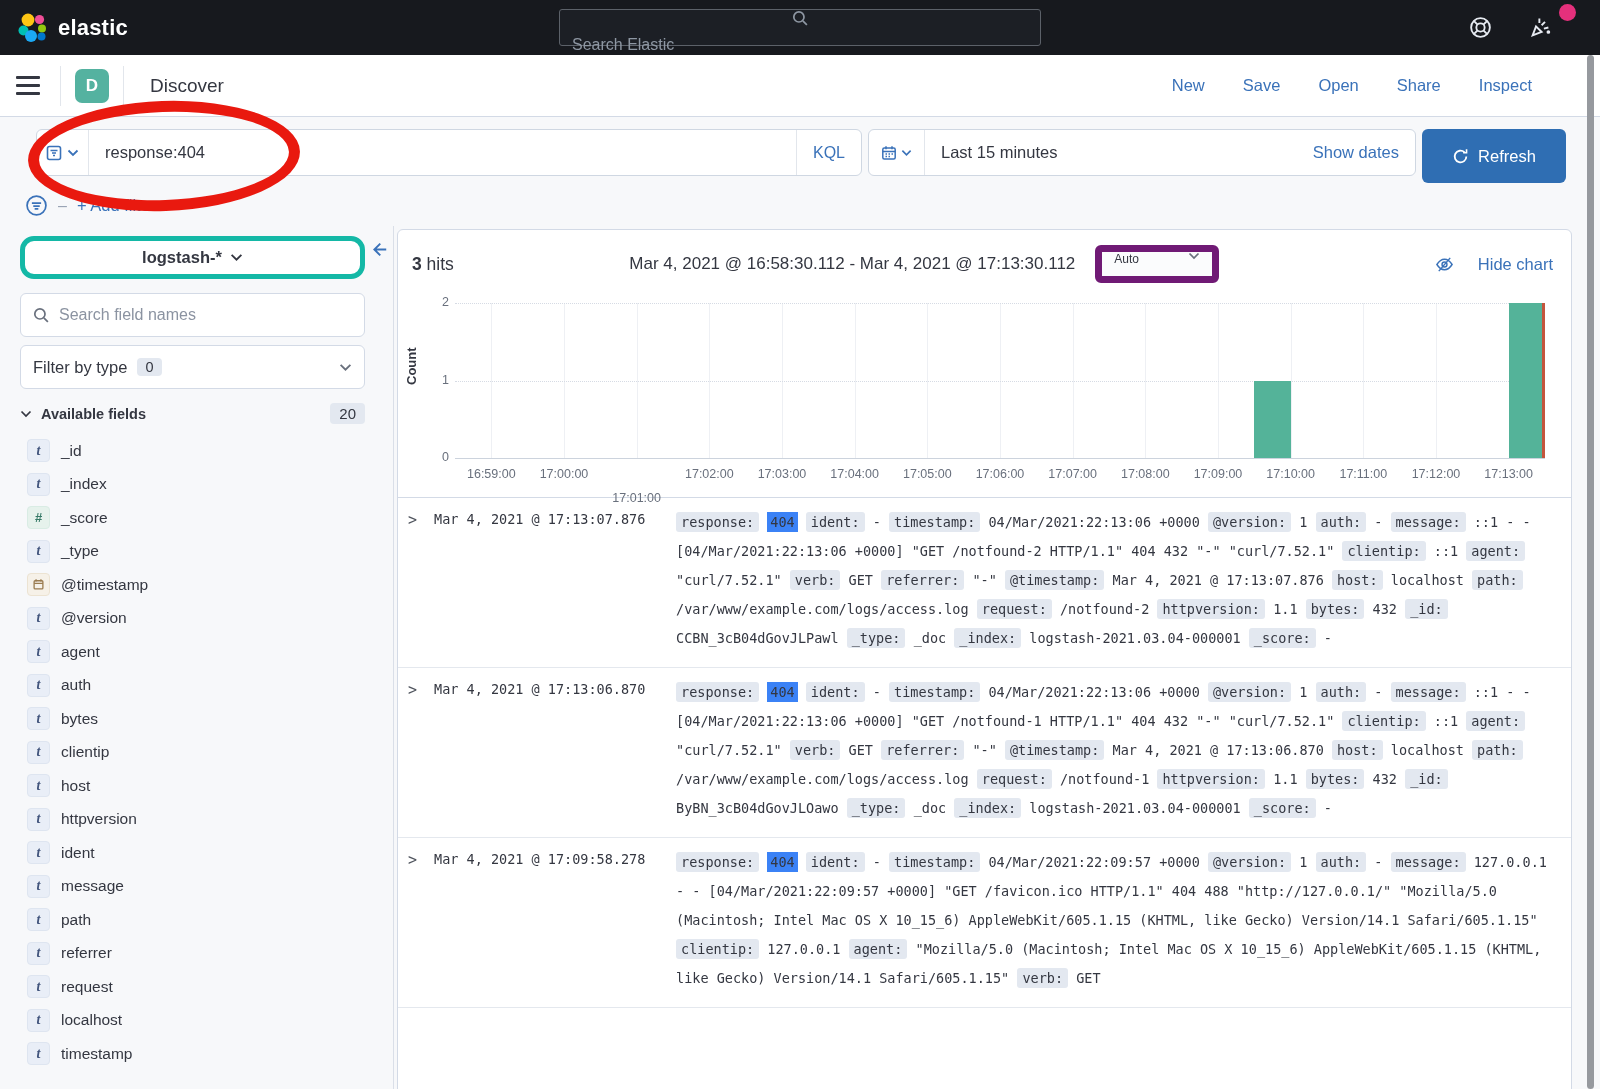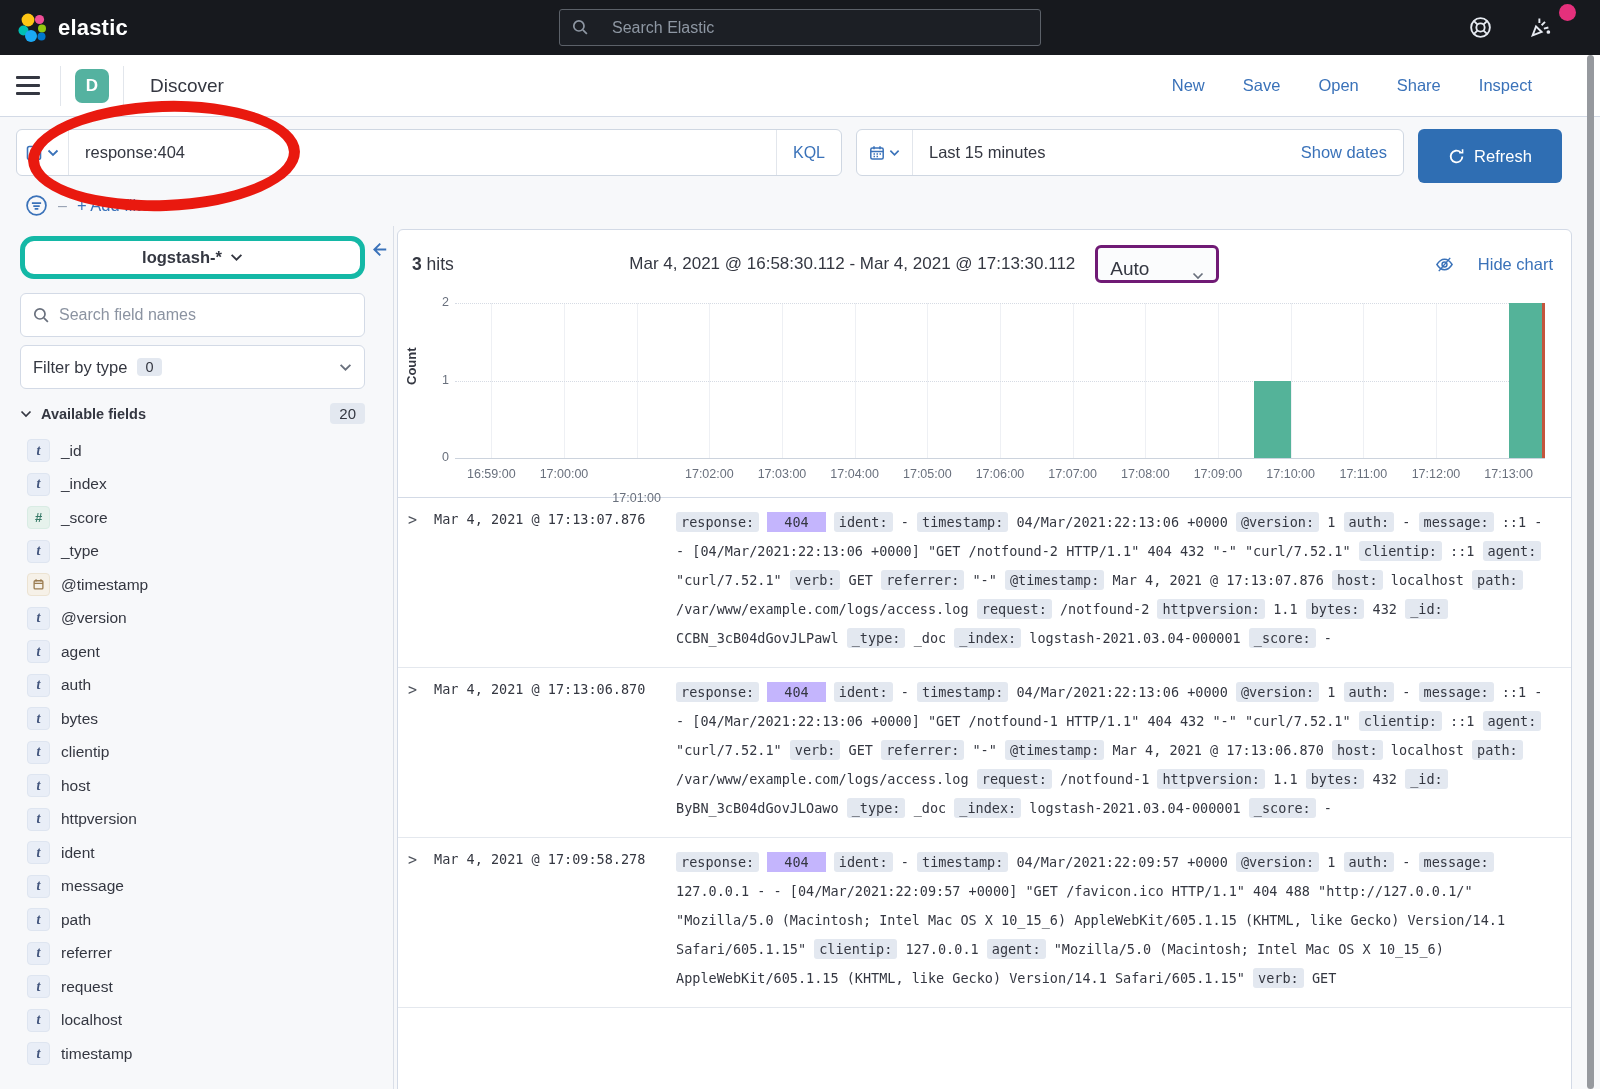--- a/index.html
+++ b/index.html
@@ -6,38 +6,38 @@
   html,body { background:#e8eaed; }
   .page {
     position:relative; width:1600px; height:1089px; overflow:hidden;
     background:#f7f8fa; font-family:"Liberation Sans", sans-serif; color:#343741;
   }
   
   .topbar { position:relative; height:55px; background:#17191e; display:flex; align-items:center; padding:0 18px; }
   .brand { display:flex; align-items:center; gap:10px; }
   .brand-name { color:#fff; font-size:22px; font-weight:600; letter-spacing:.2px; }
   .global-search { position:absolute; left:50%; transform:translateX(-50%); width:482px; height:37px;
-    border:1px solid #5c6169; border-radius:3px; background:#1c1f25; display:flex; align-items:center; padding:0 12px; gap:23px; }
+    border:1px solid #5c6169; border-radius:3px; background:#1c1f25; display:flex; align-items:center; padding:0 12px; gap:9px;flex-direction:column; }
   .global-search input { background:transparent; border:none; outline:none; color:#aeb4bf; font-size:16px; width:100%; font-family:"Liberation Sans",sans-serif; }
   .global-search input::placeholder { color:#8e97a3; }
   .topbar-right { margin-left:auto; display:flex; align-items:center; gap:34px; padding-right:28px; }
   .notif-dot { position:absolute; top:4px; right:24px; width:17px; height:17px; border-radius:50%; background:#e5307c; }
   
   .navbar { height:62px; background:#fff; border-bottom:1px solid #d3dae6; display:flex; align-items:center; padding:0 16px; }
   .hamburger { width:30px; display:flex; flex-direction:column; gap:5px; padding:4px 0; cursor:pointer; }
   .hamburger span { display:block; height:3px; background:#343741; border-radius:1px; width:24px; }
   .nav-sep { width:1px; height:40px; background:#e2e6ec; margin:0 14px; }
   .app-badge { width:34px; height:34px; border-radius:7px; background:#54b2a0; color:#fff; font-weight:700; font-size:17px;
     display:flex; align-items:center; justify-content:center; }
   .app-title { font-size:19px; color:#343741; margin-left:12px; }
   .nav-actions { margin-left:auto; display:flex; gap:38px; padding-right:52px; }
   .nav-actions a { color:#3a72b9; font-size:16.5px; text-decoration:none; cursor:pointer; }
   
   .querysec { padding:12px 16px 0 16px; background:#f7f8fa; }
-  .qrow { display:flex; align-items:stretch; gap:14px; }
+  .qrow { display:flex; align-items:stretch; gap:6px;margin-left:20px; }
   .qinput-group { flex:1 1 auto; height:47px; background:#fff; border:1px solid #cfd7e2; border-radius:6px; display:flex; align-items:center; overflow:hidden; max-width:826px; }
   .qleft { width:52px; height:100%; display:flex; align-items:center; justify-content:center; gap:5px; border-right:1px solid #e2e6ec; cursor:pointer; }
   .qinput-group input { flex:1; border:none; outline:none; font-size:16.5px; color:#343741; padding:0 16px; font-family:"Liberation Sans",sans-serif; }
   .kql { padding:0 16px; border-left:1px solid #e2e6ec; height:100%; display:flex; align-items:center; color:#3a72b9; font-size:16px; cursor:pointer; }
   .dategroup { width:548px; height:47px; background:#fff; border:1px solid #cfd7e2; border-radius:6px; display:flex; align-items:center; overflow:hidden; }
   .dleft { width:56px; height:100%; display:flex; align-items:center; justify-content:center; gap:4px; border-right:1px solid #e2e6ec; cursor:pointer; }
   .dtext { padding:0 16px; font-size:16.5px; color:#343741; flex:1; }
   .showdates { padding:0 16px; color:#3a72b9; font-size:16.5px; cursor:pointer; white-space:nowrap; }
   .refresh-btn { width:144px; height:54px; background:#2f6eb3; border:none; border-radius:6px; color:#fff; font-size:16.5px;
     display:flex; align-items:center; justify-content:center; gap:9px; cursor:pointer; font-family:"Liberation Sans",sans-serif; }
@@ -71,22 +71,22 @@
   .ftok-d { background:#f6f1e8; border:1px solid #ece3d2; }
   .fname { font-size:15.5px; color:#343741; }
   
   .main { flex:1; padding:3px 28px 0 3px; }
   .panel { background:#fff; border:1px solid #d3dae6; border-radius:6px; height:900px; overflow:hidden; }
   .hits-row { display:flex; align-items:center; padding:15px 18px 6px 14px; }
   .hits { font-size:17.5px; white-space:nowrap; }
   .hits b { font-weight:700; }
   .range-group { margin:0 auto; display:flex; align-items:center; gap:20px; }
   .range-title { font-size:17px; color:#343741; }
-  .interval-select { width:124px; height:38px; border:3px solid #701a75; border-radius:6px; background:#fbfcfd;
-    display:flex; align-items:flex-end; padding:0 12px; font-size:19px; cursor:pointer; }
+  .interval-select { width:124px; height:38px; border:7px solid #701a75; border-radius:6px; background:#fbfcfd;
+    display:flex; align-items:flex-start; padding:0 12px; font-size:12px; cursor:pointer; }
   .interval-select .chev { margin-left:auto; }
   .hide-chart { display:flex; align-items:center; gap:24px; color:#3a72b9; font-size:16.5px; margin-left:40px; white-space:nowrap; cursor:pointer; }
   
   .chart-wrap { position:relative; padding:14px 26px 0 57px; }
   .ylab { position:absolute; left:6px; top:96px; transform:rotate(-90deg); transform-origin:left top;
     font-size:13px; font-weight:700; color:#343741; }
   .plot { position:relative; height:156px; border-bottom:1px solid #ccd3dd; }
   .grid-h { position:absolute; left:0; right:0; border-top:1px dotted #d6dbe4; }
   .grid-v { position:absolute; top:0; bottom:0; width:1px; background:#eef0f4; }
   .ytick { position:absolute; left:-26px; width:20px; text-align:right; font-size:12.5px; color:#69707d; }
@@ -98,21 +98,21 @@
   
   .doc-table { border-top:1px solid #d3dae6; }
   .thead { display:flex; align-items:center; padding:7px 16px 7px 10px; border-bottom:1px solid #d3dae6; }
   .th-time { width:268px; padding-left:26px; font-weight:700; font-size:14.5px; display:flex; align-items:center; gap:5px; cursor:pointer; }
   .th-source { font-weight:700; font-size:14.5px; }
   .drow { display:flex; padding:10px 16px 14px 10px; border-bottom:1px solid #e4e8ee; }
   .expander { width:26px; color:#50555e; font-size:15px; padding-top:3px; cursor:pointer; font-family:"DejaVu Sans Mono",monospace; }
   .dtime { width:242px; font-family:"DejaVu Sans Mono",monospace; font-size:13.5px; padding-top:3px; white-space:nowrap; }
   .dsource { flex:1; font-family:"DejaVu Sans Mono",monospace; font-size:13.5px; line-height:29px; word-break:break-word; }
   .fb { background:#e3e8f0; border-radius:3px; padding:2px 5px; white-space:nowrap; }
-  .hl { background:#c4b5fd; padding:2px 17px; }
+  .hl { background:#3b82f6; padding:2px 3px; }
   
   .annotation { position:absolute; left:28px; top:101px; width:272px; height:110px; border:11px solid #e9190f;
     border-radius:50%; transform:rotate(-2deg); pointer-events:none; }
   .scroll-thumb { position:absolute; right:6px; top:55px; bottom:0; width:7px; background:#96999e; border-radius:4px; }
   .ic { display:inline-flex; align-items:center; justify-content:center; }
 </style>
 </head>
 <body>
 
 <div class="page">

